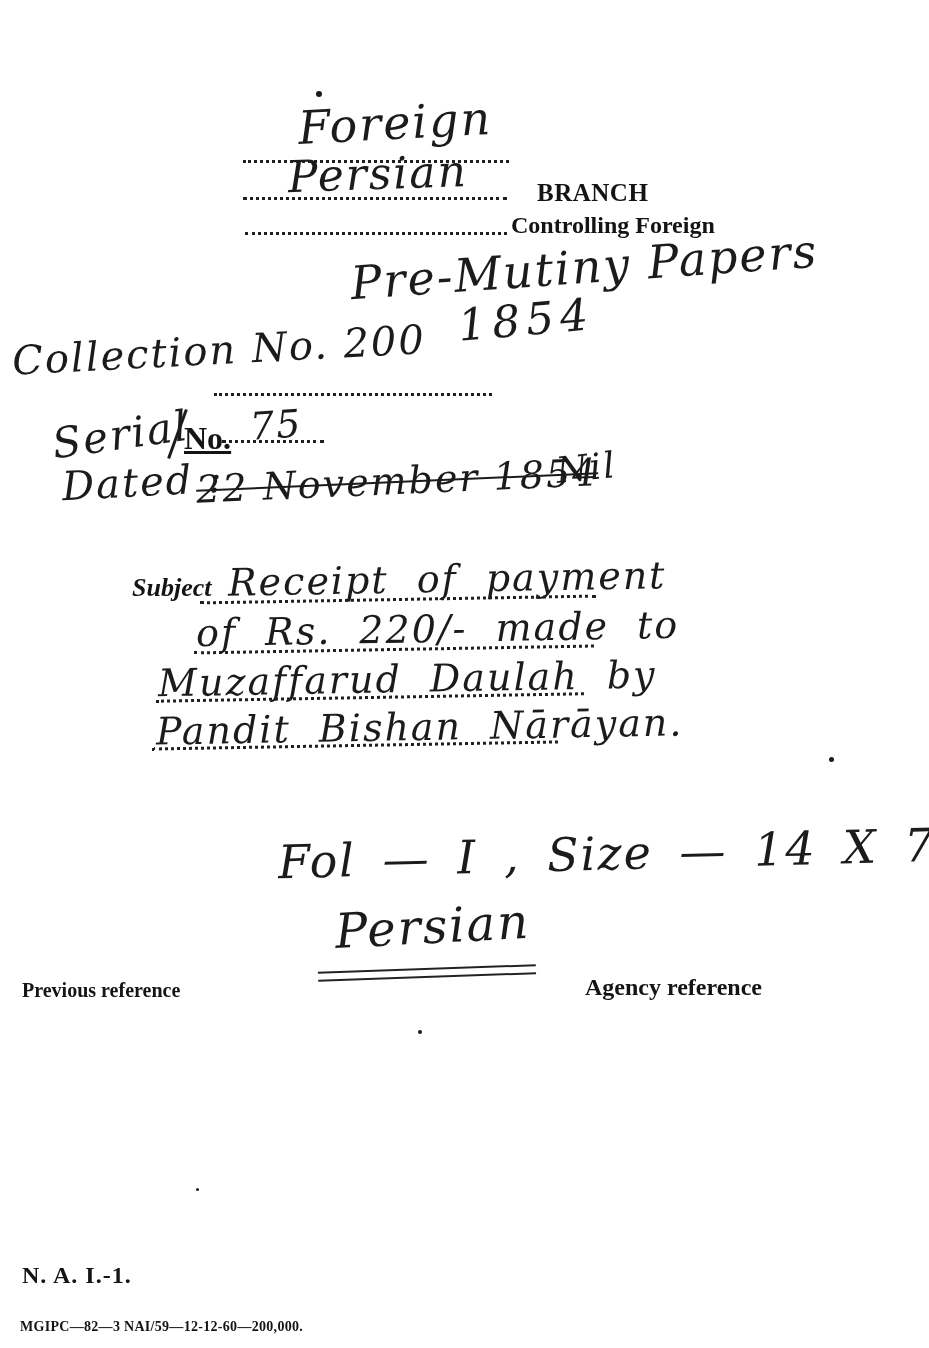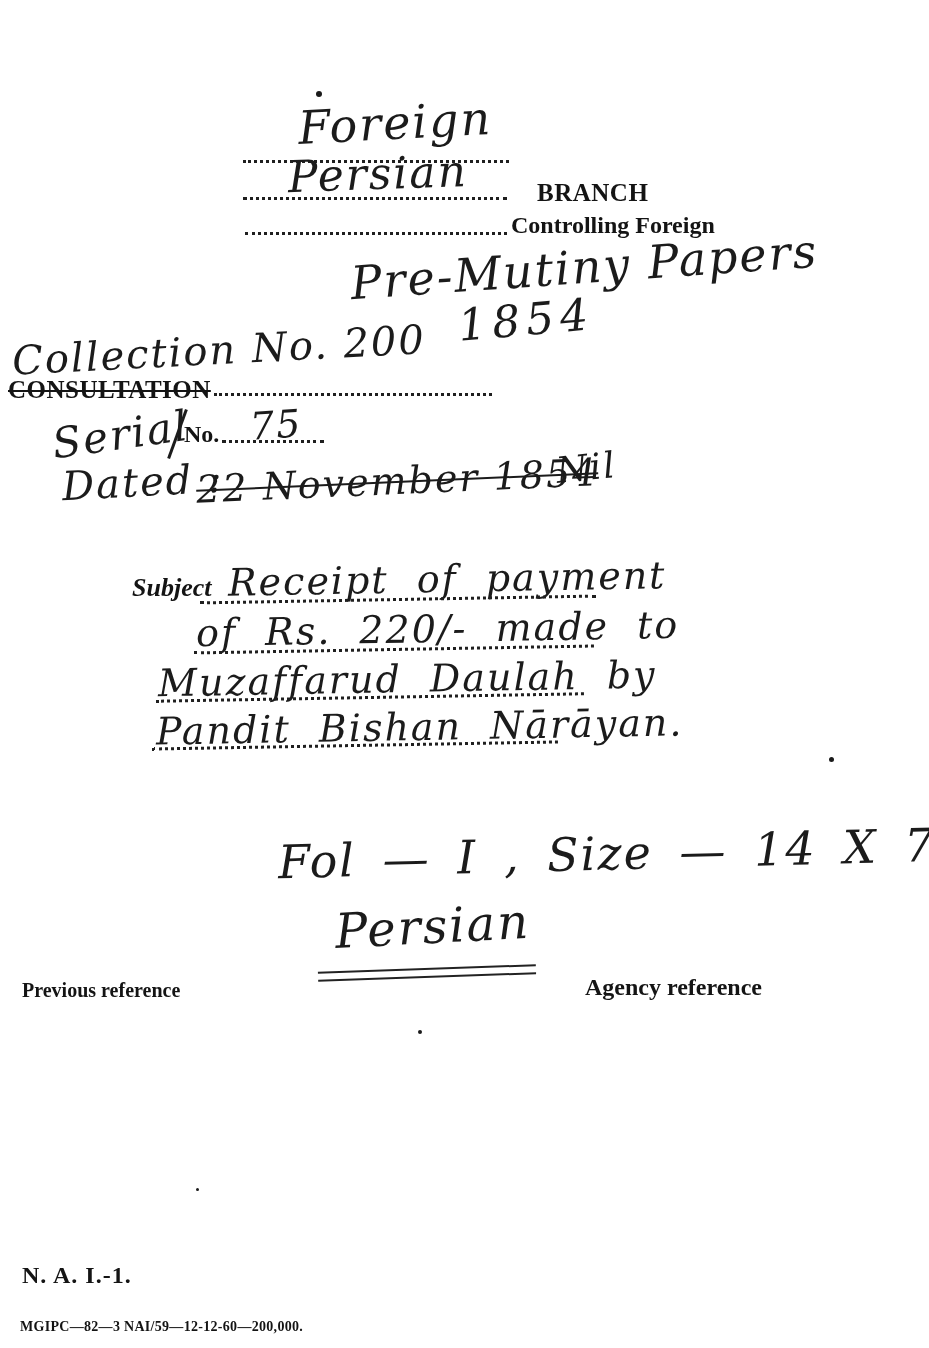--- a/index.html
+++ b/index.html
@@ -68,26 +68,25 @@
   <span class="hw" style="left:288px; top:152px; font-size:44px; transform:rotate(-2deg);">Persian</span>
   <span class="pr" style="left:511px; top:180px; font-size:25px; letter-spacing:0.5px;margin-left:26px;">BRANCH</span>
 
   <div class="dots" style="left:245px; top:232px; width:262px;"></div>
   <span class="pr" style="left:511px; top:213px; font-size:24px;">Controlling Foreign</span>
 
   <span class="hw" style="left:350px; top:244px; font-size:46px; transform:rotate(-4deg);">Pre-Mutiny Papers</span>
   <span class="hw" style="left:458px; top:298px; font-size:44px; letter-spacing:6px; transform:rotate(-5deg);">1854</span>
 
   <span class="hw" style="left:12px; top:330px; font-size:40px; transform:rotate(-3deg);">Collection  No. 200</span>
-  <span class="pr strike-label" style="left:8px; top:377px; font-size:25px; letter-spacing:0.5px;">CONSULTATION</span>
   <div class="dots" style="left:214px; top:393px; width:278px;"></div>
 
   <span class="hw" style="left:52px; top:414px; font-size:42px; transform:rotate(-8deg);">Serial</span>
   <div class="pen-stroke" style="left:176px; top:408px; width:3px; height:52px; transform:rotate(20deg);"></div>
-  <span class="pr" style="left:184px; top:422px; font-size:24px;">No.</span>
+  <span class="pr" style="left:184px; top:422px; font-size:32px;text-decoration:underline;">No.</span>
   <div class="dots" style="left:222px; top:440px; width:102px;"></div>
   <span class="hw" style="left:250px; top:406px; font-size:38px; transform:rotate(-4deg);">75</span>
 
   <span class="hw" style="left:62px; top:462px; font-size:40px; transform:rotate(-3deg);">Dated :</span>
   <span class="hw struck" style="left:196px; top:462px; font-size:38px; transform:rotate(-2.5deg);">22 November 1854</span>
   <span class="hw" style="left:556px; top:450px; font-size:36px; transform:rotate(-6deg);">Nil</span>
 
   <span class="pr italic" style="left:132px; top:575px; font-size:26px;">Subject</span>
 
   <span class="hw" style="left:228px; top:560px; font-size:38px; word-spacing:14px; transform:rotate(-1deg);">Receipt of payment</span>

